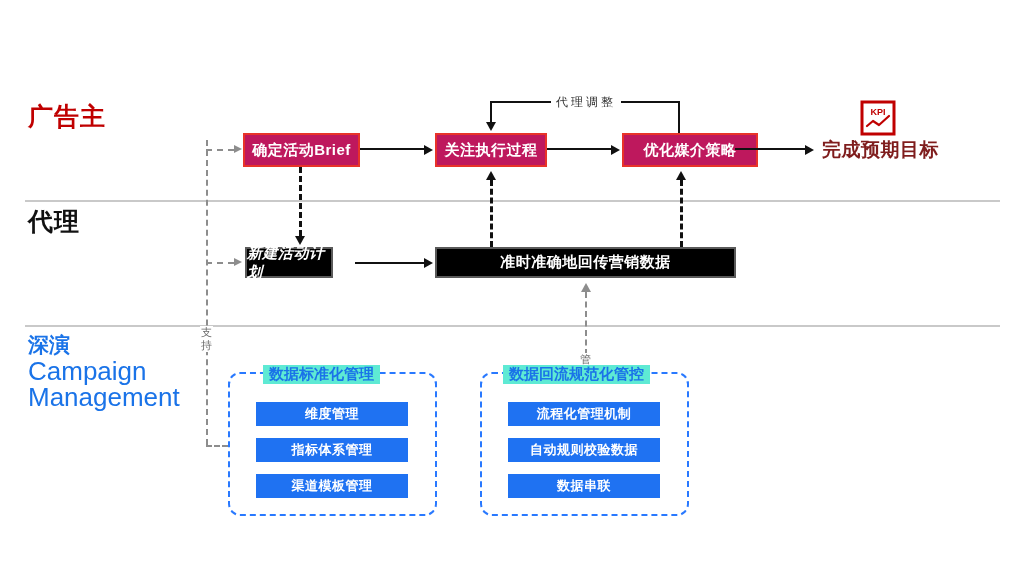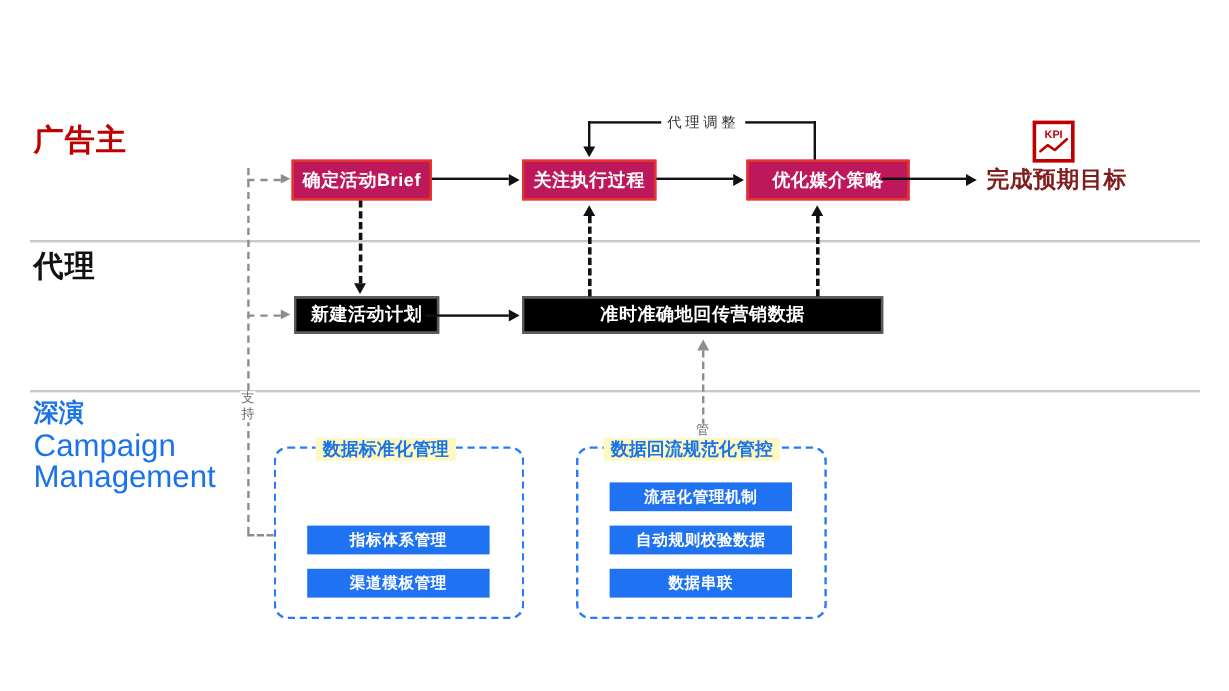--- a/index.html
+++ b/index.html
@@ -34,21 +34,21 @@
   #goal-label{position:absolute;left:822px;top:137px;font-size:19px;font-weight:bold;color:#7f1d1d;white-space:nowrap;letter-spacing:.5px;}
   #kpi-icon{position:absolute;left:860px;top:100px;width:36px;height:36px;}
 
   
   .group{
     position:absolute;box-sizing:border-box;
     border:2px dashed #2979ff;border-radius:12px;background:transparent;
   }
   .group-title{
     position:absolute;font-size:15px;font-weight:bold;color:#1a73e8;
-    background:#fef9c3;padding:0 6px;white-space:nowrap;
+    background:#5eead4;padding:0 6px;white-space:nowrap;
   }
   .chip{
     position:absolute;display:flex;align-items:center;justify-content:center;
     background:#1f72f2;color:#ffffff;font-size:13px;font-weight:bold;
     box-sizing:border-box;letter-spacing:.5px;
   }
 
   
   .vline,.hline{position:absolute;}
   .solid-k{background:#111111;}
@@ -125,21 +125,21 @@
   <div class="arrow ar-down-k" style="left:486px;top:122px;"></div>
   <div class="edge-label" style="left:551px;top:94px;">代理调整</div>
 
   <svg id="kpi-icon" viewBox="0 0 36 36">
     <rect x="2" y="2" width="32" height="32" fill="none" stroke="#c00000" stroke-width="3"></rect>
     <text x="18" y="15" font-size="9" font-weight="bold" fill="#c00000" text-anchor="middle" font-family="Liberation Sans, sans-serif">KPI</text>
     <polyline points="7,26 13,21 19,25 29,16" fill="none" stroke="#c00000" stroke-width="2.2" stroke-linejoin="round" stroke-linecap="round"></polyline>
   </svg>
   <div id="goal-label">完成预期目标</div>
 
-  <div class="box black" style="left:245px;top:247px;width:121px;height:31px;">
+  <div class="box black" style="left:245px;top:247px;width:88px;height:31px;font-style:italic;">
     <span>新建活动计划</span>
   </div>
   <div class="box black" style="left:435px;top:247px;width:301px;height:31px;">
     <span>准时准确地回传营销数据</span>
   </div>
 
   <div class="hline solid-k" style="left:355px;top:262px;width:69px;height:2px;"></div>
   <div class="arrow ar-right-k" style="left:424px;top:258px;"></div>
 
   <div class="vline dash-k-v" style="left:299px;top:167px;height:69px;"></div>
@@ -152,20 +152,23 @@
   <div class="arrow ar-up-k" style="left:676px;top:171px;"></div>
 
   <div class="vline dash-g-v" style="left:585px;top:292px;height:82px;"></div>
   <div class="arrow ar-up-k" style="left:581px;top:283px;border-bottom-color:#8d8d8d;"></div>
   <div class="edge-label-v" style="left:579px;top:305px;">
     <span>管控</span>
   </div>
 
   <div class="group" style="left:228px;top:372px;width:209px;height:144px;"></div>
   <div class="group-title" style="left:263px;top:365px;">数据标准化管理</div>
+  <div class="chip" style="left:256px;top:402px;width:152px;height:24px;">
+    <span>维度管理</span>
+  </div>
   <div class="chip" style="left:256px;top:438px;width:152px;height:24px;">
     <span>指标体系管理</span>
   </div>
   <div class="chip" style="left:256px;top:474px;width:152px;height:24px;">
     <span>渠道模板管理</span>
   </div>
 
   <div class="group" style="left:480px;top:372px;width:209px;height:144px;"></div>
   <div class="group-title" style="left:503px;top:365px;">数据回流规范化管控</div>
   <div class="chip" style="left:508px;top:438px;width:152px;height:24px;">

